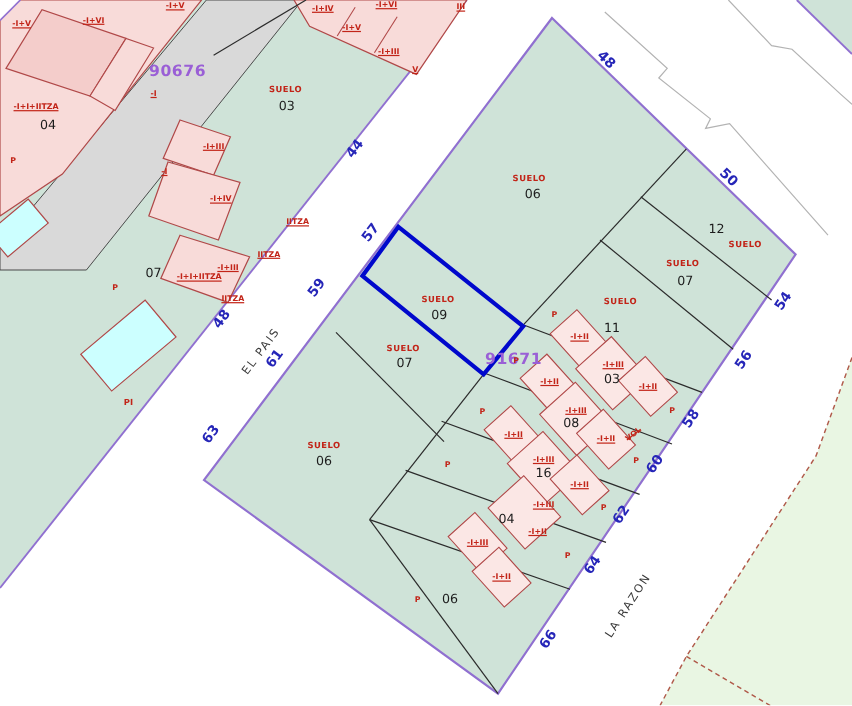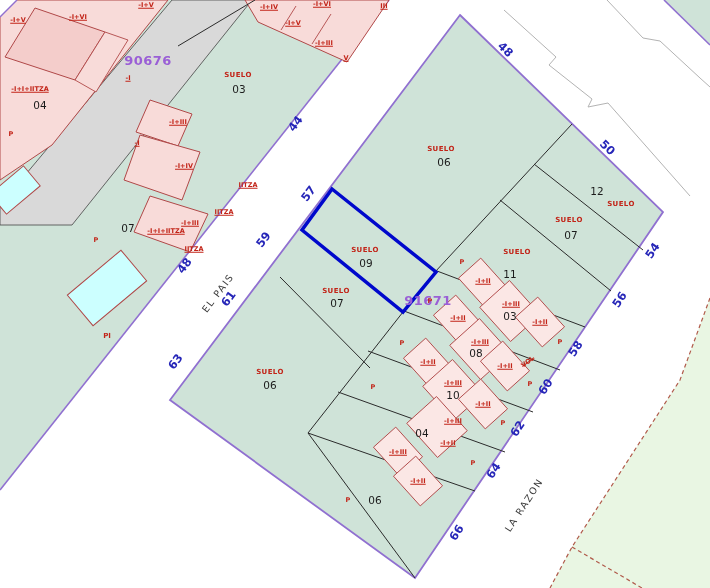--- a/index.html
+++ b/index.html
@@ -139,21 +139,21 @@
         <span class="lbl pnum" style="left: 571px; top: 235px; transform: translate(-50%, -50%);">07</span>
         <span class="lbl pnum" style="left: 510px; top: 274px; transform: translate(-50%, -50%);">11</span>
         <span class="lbl pnum" style="left: 366px; top: 263px; transform: translate(-50%, -50%);">09</span>
         <span class="lbl pnum" style="left: 337px; top: 303px; transform: translate(-50%, -50%);">07</span>
         <span class="lbl pnum" style="left: 270px; top: 385px; transform: translate(-50%, -50%);">06</span>
         <span class="lbl pnum" style="left: 375px; top: 500px; transform: translate(-50%, -50%);">06</span>
         <span class="lbl pnum" style="left: 128px; top: 228px; transform: translate(-50%, -50%);">07</span>
         <span class="lbl pnum" style="left: 40px; top: 105px; transform: translate(-50%, -50%);">04</span>
         <span class="lbl pnum" style="left: 510px; top: 316px; transform: translate(-50%, -50%);">03</span>
         <span class="lbl pnum" style="left: 476px; top: 353px; transform: translate(-50%, -50%);">08</span>
-        <span class="lbl pnum" style="left: 453px; top: 395px; transform: translate(-50%, -50%);">10</span>
+        <span class="lbl pnum" style="left: 453px; top: 395px; transform: translate(-50%, -50%);">16</span>
         <span class="lbl pnum" style="left: 422px; top: 433px; transform: translate(-50%, -50%);">04</span>
       </div>
     <div>
         <span class="lbl bldg" style="left: 18px; top: 20px; transform: translate(-50%, -50%);">-I+V</span>
         <span class="lbl bldg" style="left: 78px; top: 17px; transform: translate(-50%, -50%);">-I+VI</span>
         <span class="lbl bldg" style="left: 146px; top: 5px; transform: translate(-50%, -50%);">-I+V</span>
         <span class="lbl bldg" style="left: 269px; top: 7px; transform: translate(-50%, -50%);">-I+IV</span>
         <span class="lbl bldg" style="left: 322px; top: 4px; transform: translate(-50%, -50%);">-I+VI</span>
         <span class="lbl bldg" style="left: 293px; top: 23px; transform: translate(-50%, -50%);">-I+V</span>
         <span class="lbl bldg" style="left: 324px; top: 43px; transform: translate(-50%, -50%);">-I+III</span>

